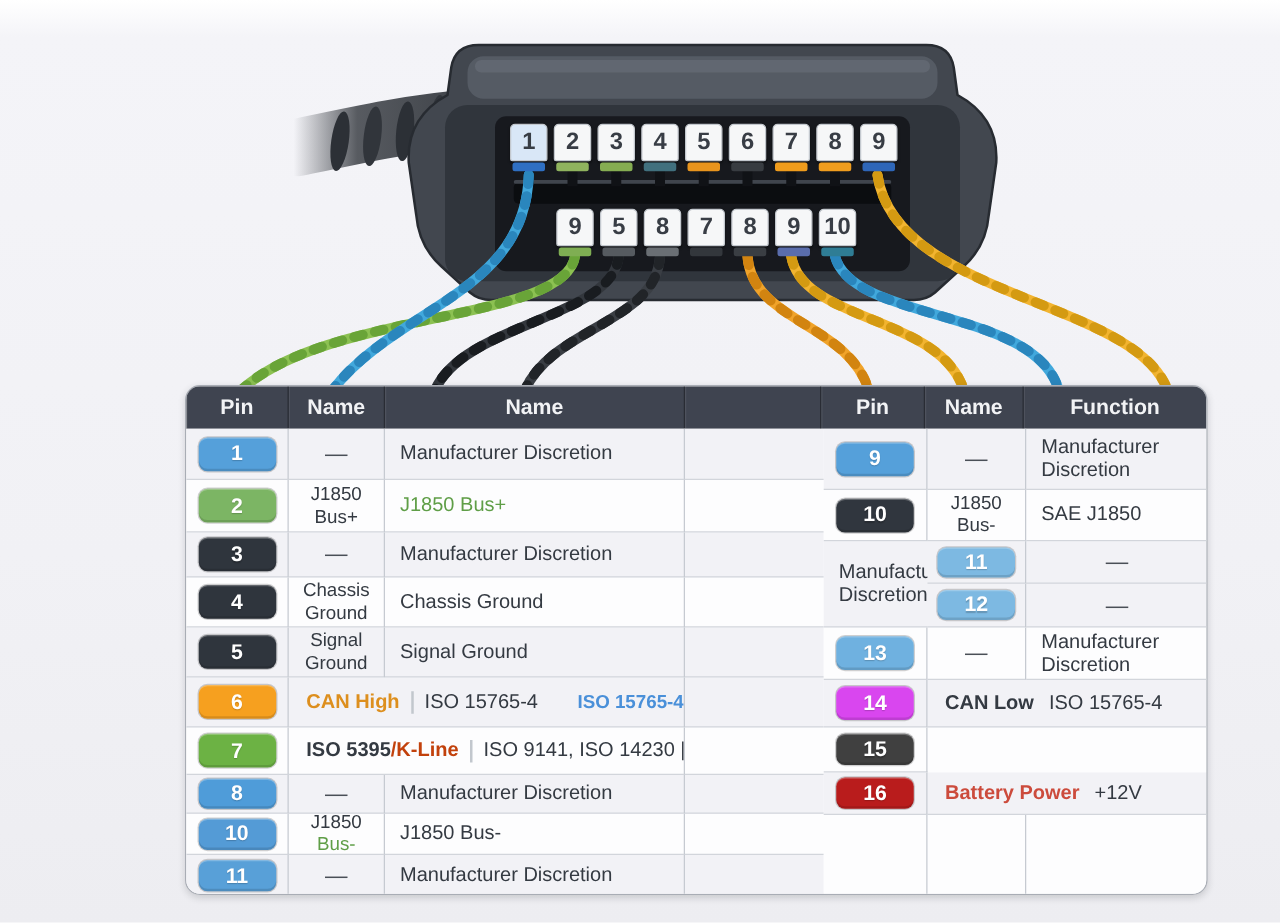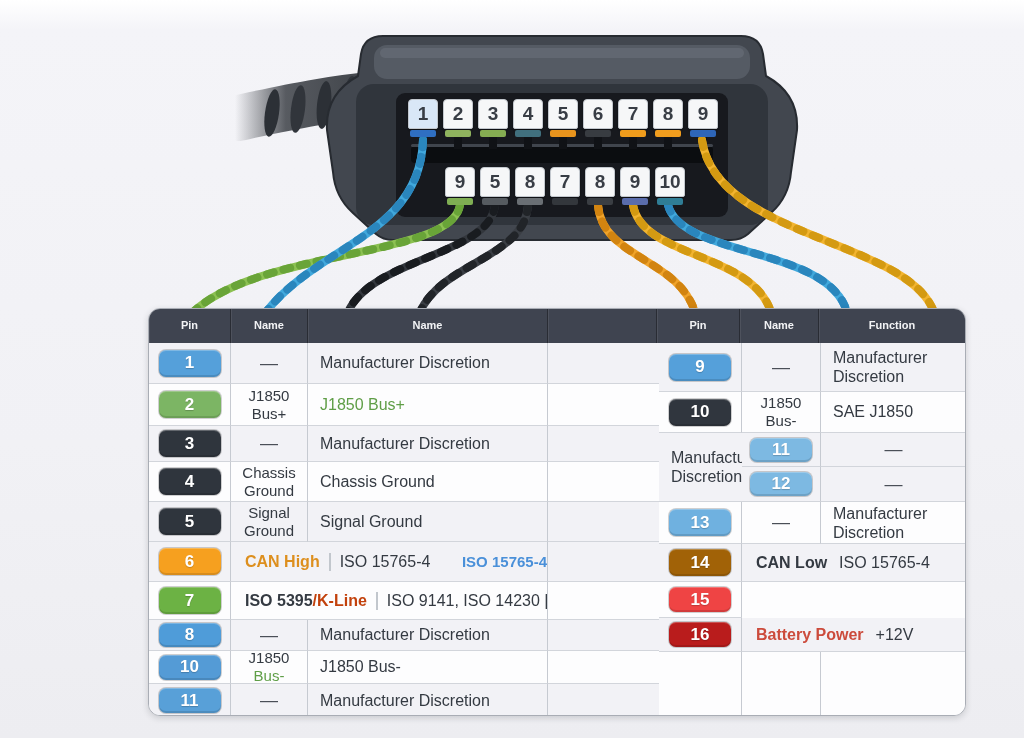--- a/index.html
+++ b/index.html
@@ -28,21 +28,21 @@
   
   .pinout-table{
     position:absolute;left:148px;top:308px;width:818px;height:408px;z-index:3;
     background:#fdfdfe;border:1px solid #a9adb5;border-radius:12px;
     overflow:hidden;box-sizing:border-box;
     box-shadow:0 2px 6px rgba(40,44,52,.18);
     color:#343a42;font-size:16px;
   }
   .thead{display:grid;grid-template-columns:82px 77px 240px 109px 83px 79px 146px;height:34px;}
   .th{
-    color:#f2f3f5;font-weight:bold;font-size:11px;line-height:33px;text-align:center;
+    color:#f2f3f5;font-weight:bold;font-size:17px;line-height:33px;text-align:center;
     border-right:1px solid rgba(0,0,0,.35);box-shadow:inset 1px 0 0 rgba(255,255,255,.08);
   }
   .th:last-child{border-right:none;}
   .tbody{display:flex;align-items:stretch;}
   .half-left{width:510px;}
   .half-right{width:308px;}
   .lrow{display:grid;grid-template-columns:82px 77px 240px 111px;box-sizing:border-box;}
   .lrow.merged{grid-template-columns:82px 317px 111px;}
   .rrow{display:grid;grid-template-columns:83px 79px 146px;box-sizing:border-box;}
   .rrow.merged{grid-template-columns:83px 225px;}
@@ -402,32 +402,32 @@
               <span class="badge" style="background-color: rgb(111, 177, 224);">13</span>
             </div>
           <div class="cell">
               <span class="dash">—</span>
             </div>
           <div class="cell func last wrap2">Manufacturer Discretion</div>
         </div>
 
         <div class="rrow merged bg-a" style="height:38px">
           <div class="cell">
-              <span class="badge" style="background-color: #a16207; text-align: center;">14</span>
+              <span class="badge" style="background-color: #d946ef; text-align: center;">14</span>
             </div>
           <div class="cell mergedcell last">
             <span class="b">CAN Low</span>
             <span class="gap12"></span>
             <span>ISO 15765-4</span>
           </div>
         </div>
 
         <div class="rrow merged bg-b" style="height:36px">
           <div class="cell">
-              <span class="badge" style="height: 25px; background-color: #ef4444;">15</span>
+              <span class="badge" style="height: 25px; background-color: #404040;">15</span>
             </div>
         </div>
 
         <div class="rrow merged bg-a" style="height:34px">
           <div class="cell">
               <span class="badge" style="height: 25px; background-color: #b91c1c;">16</span>
             </div>
           <div class="cell mergedcell last">
             <span class="b" style="color: rgb(204, 75, 60);">Battery Power</span>
             <span class="gap12"></span>

